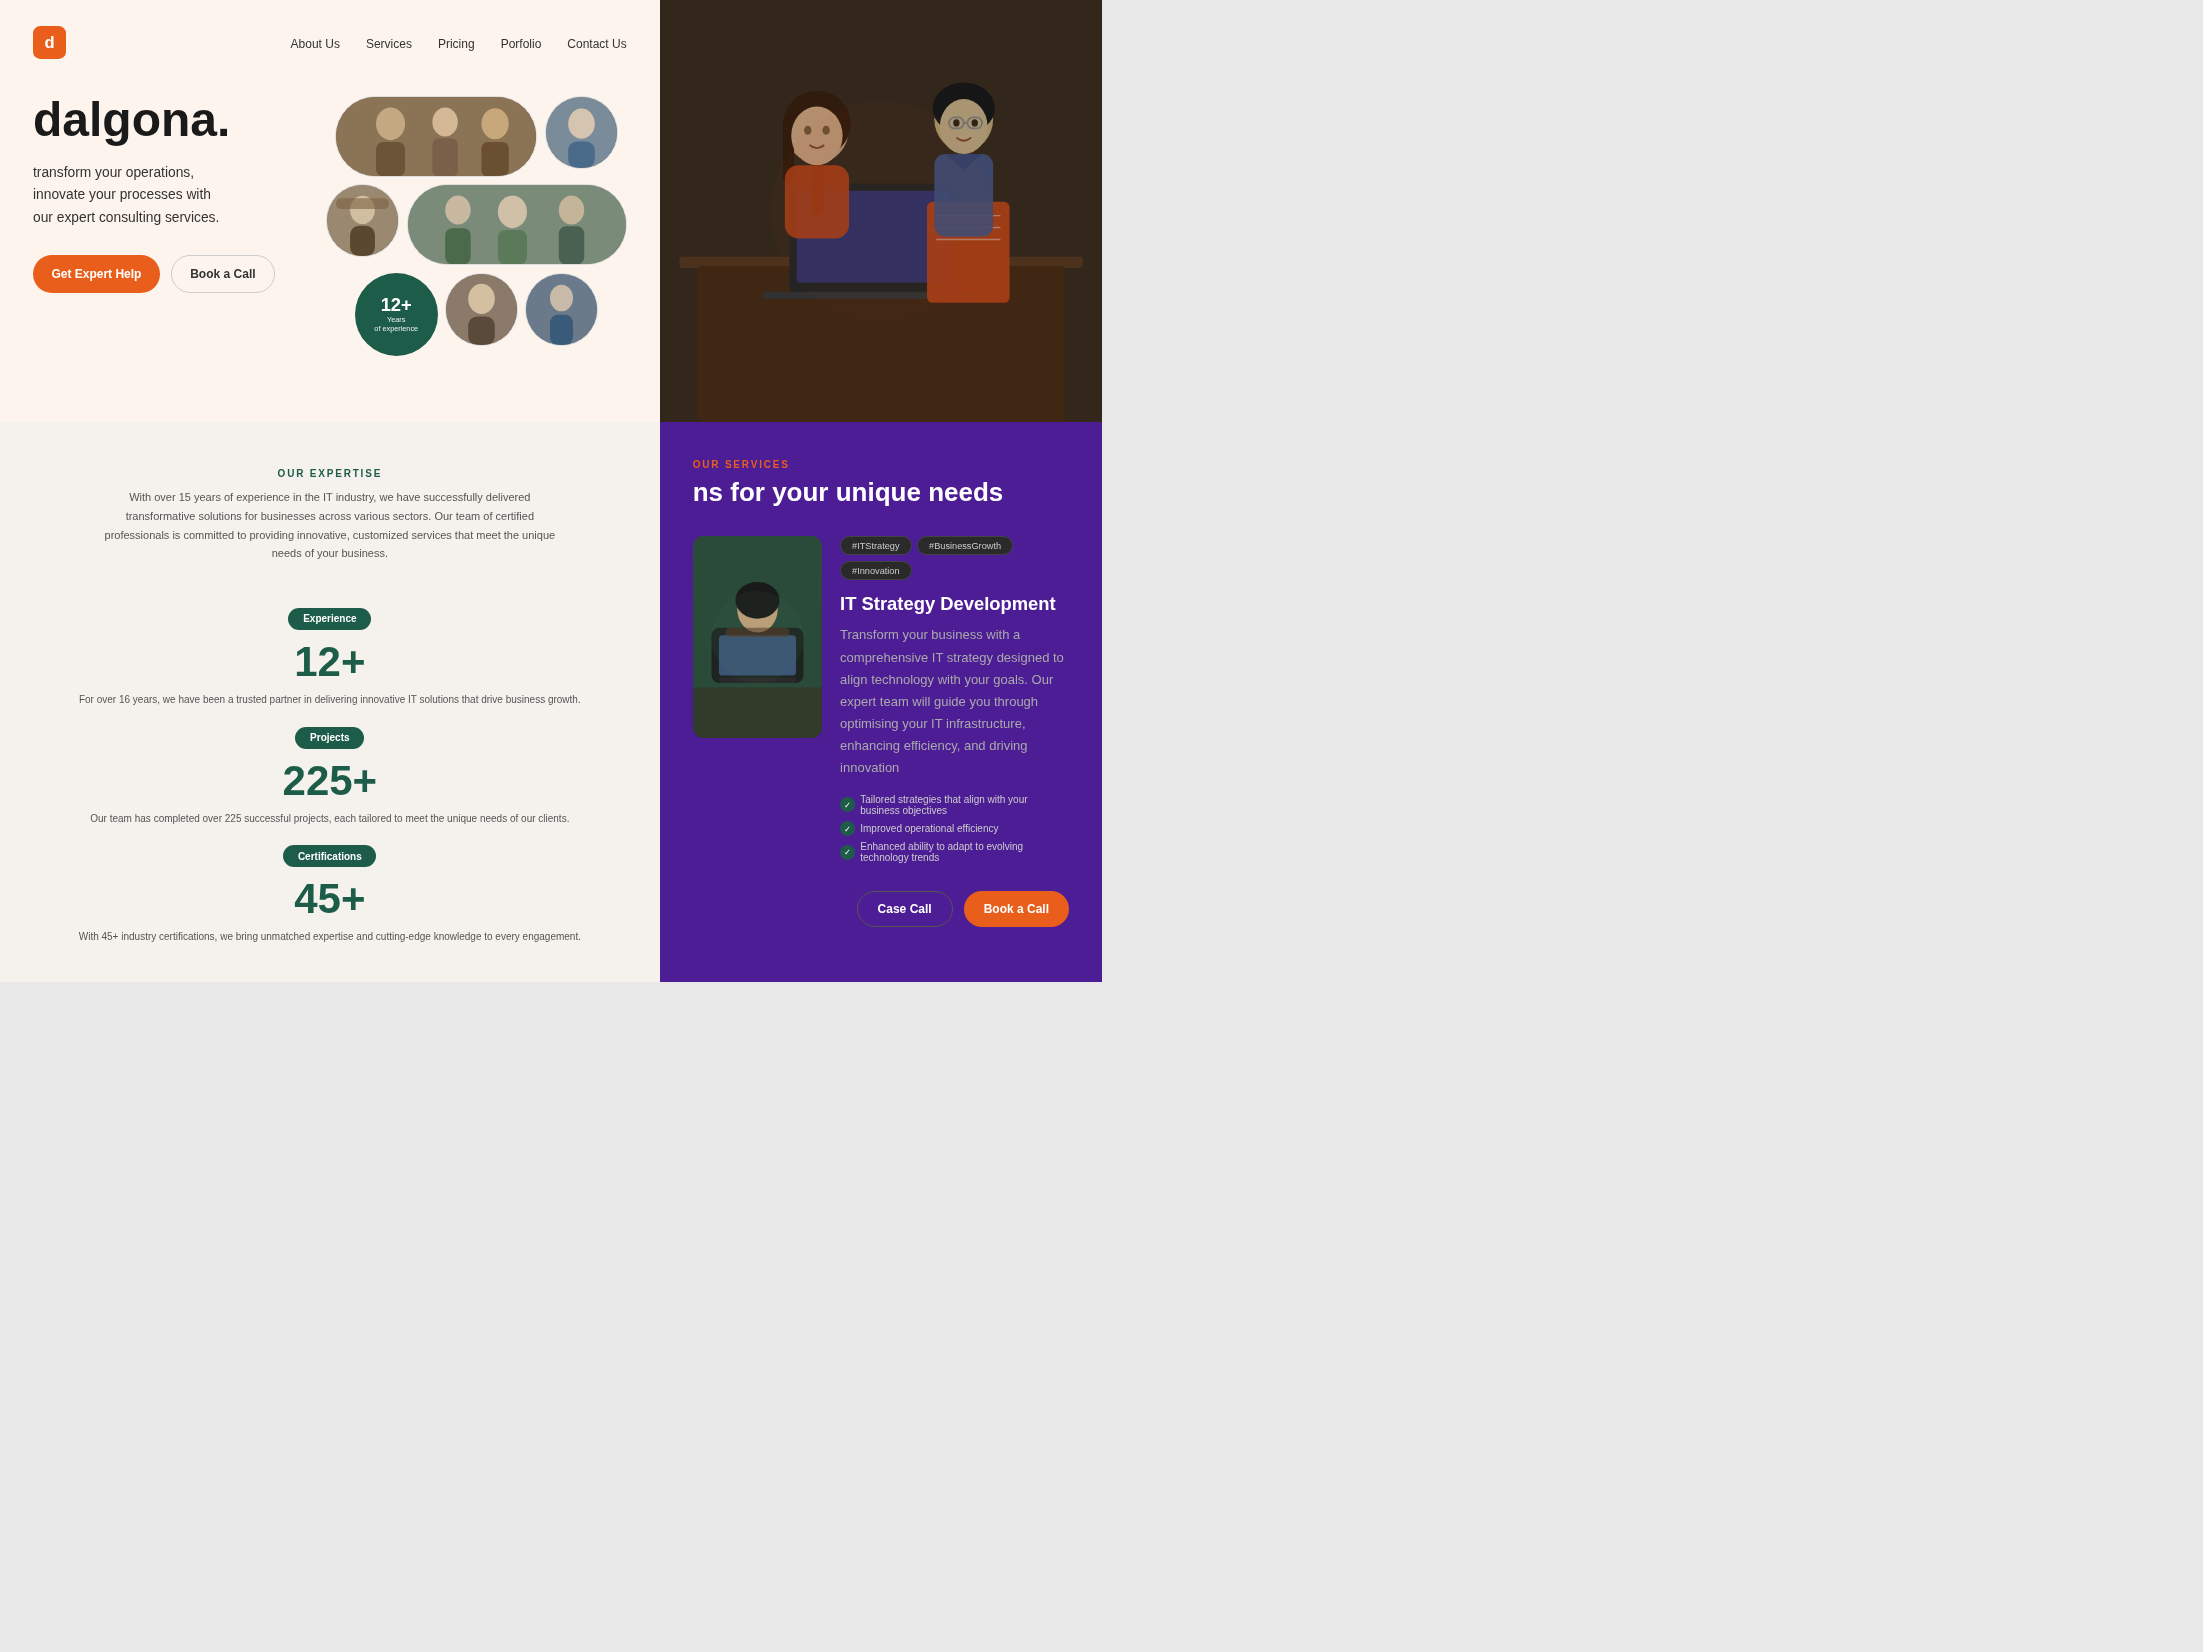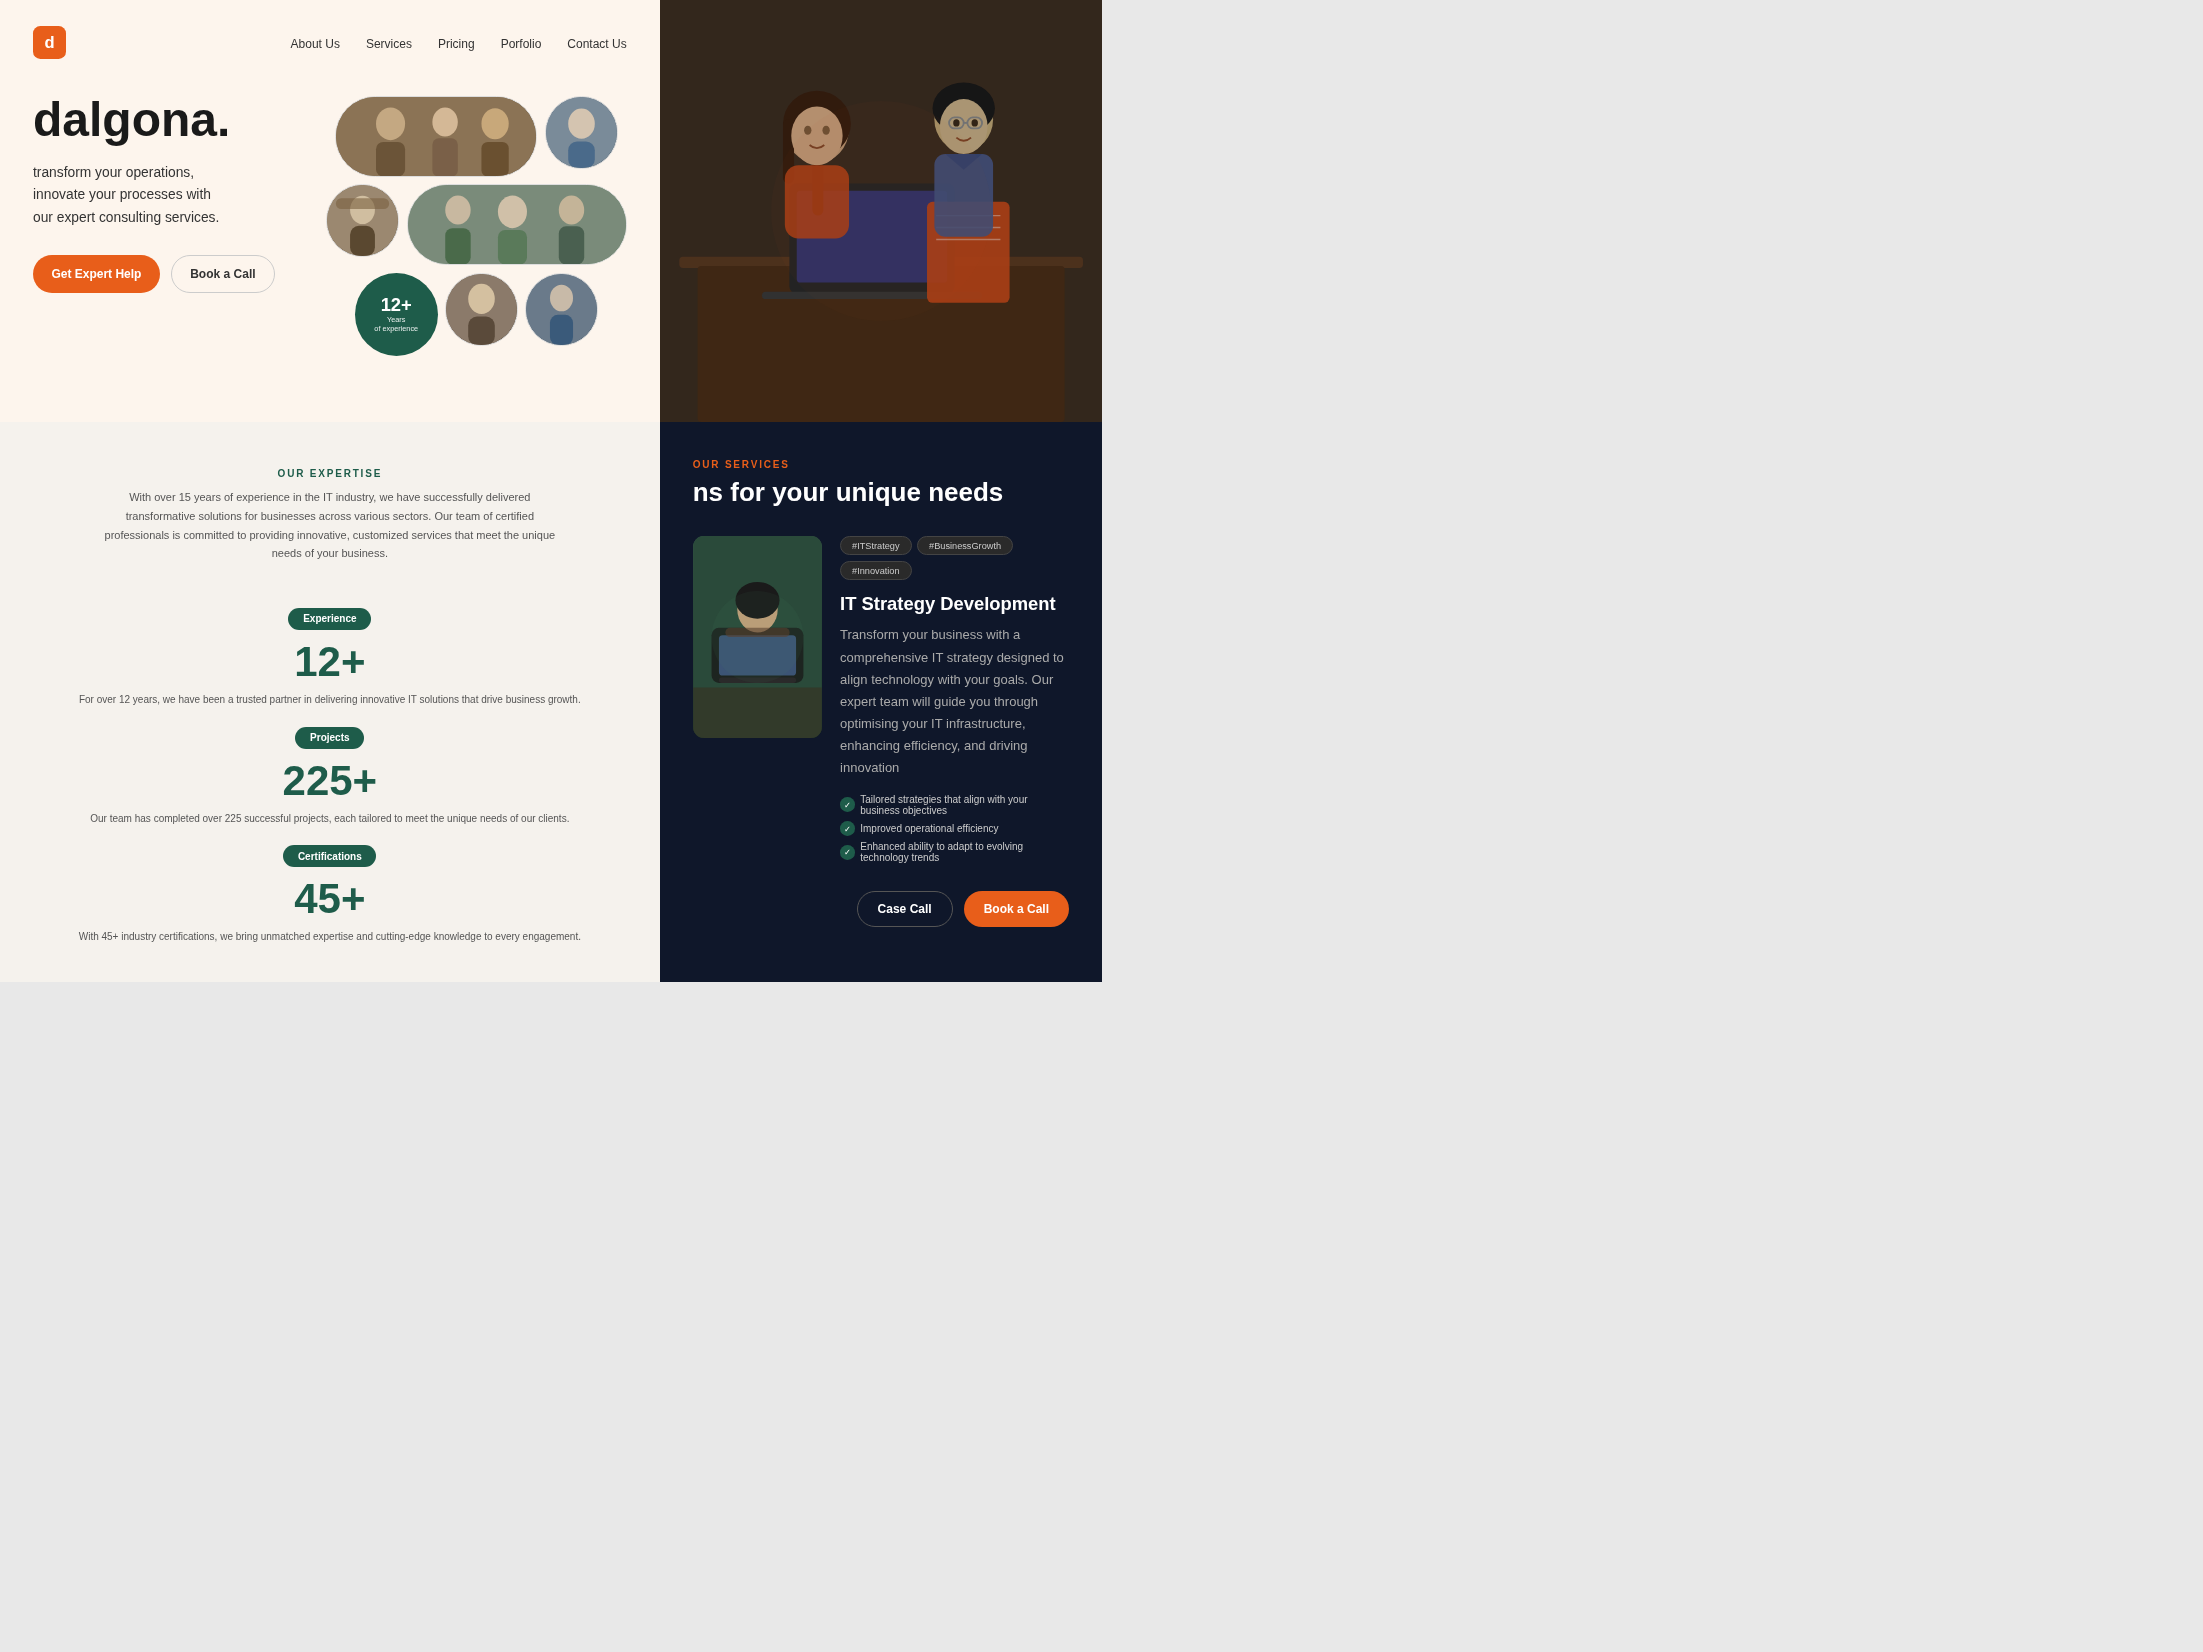--- a/index.html
+++ b/index.html
@@ -254,21 +254,21 @@
     }
 
     .stat-description {
       font-size: 10px;
       color: #555;
       line-height: 1.6;
     }
 
     
     .services-panel {
-      background: #0f172a;
+      background: #4c1d95;
       grid-column: 2;
       grid-row: 2;
       padding: 37px 33px;
       position: relative;
     }
 
     .services-label {
       color: #e85e1a;
       font-size: 10px;
       font-weight: 700;
@@ -575,21 +575,21 @@
   </div>
 
   <div class="expertise-panel">
     <p class="section-label">OUR EXPERTISE</p>
     <p class="section-desc">With over 15 years of experience in the IT industry, we have successfully delivered transformative solutions for businesses across various sectors. Our team of certified professionals is committed to providing innovative, customized services that meet the unique needs of your business.</p>
 
     <div class="stats-grid">
       <div class="stat-card">
         <span class="stat-badge">Experience</span>
         <div class="stat-number">12+</div>
-        <p class="stat-description">For over 12 years, we have been a trusted partner in delivering innovative IT solutions that drive business growth.</p>
+        <p class="stat-description">For over 16 years, we have been a trusted partner in delivering innovative IT solutions that drive business growth.</p>
       </div>
       <div class="stat-card">
         <span class="stat-badge">Projects</span>
         <div class="stat-number">225+</div>
         <p class="stat-description">Our team has completed over 225 successful projects, each tailored to meet the unique needs of our clients.</p>
       </div>
       <div class="stat-card">
         <span class="stat-badge">Certifications</span>
         <div class="stat-number">45+</div>
         <p class="stat-description">With 45+ industry certifications, we bring unmatched expertise and cutting-edge knowledge to every engagement.</p>

